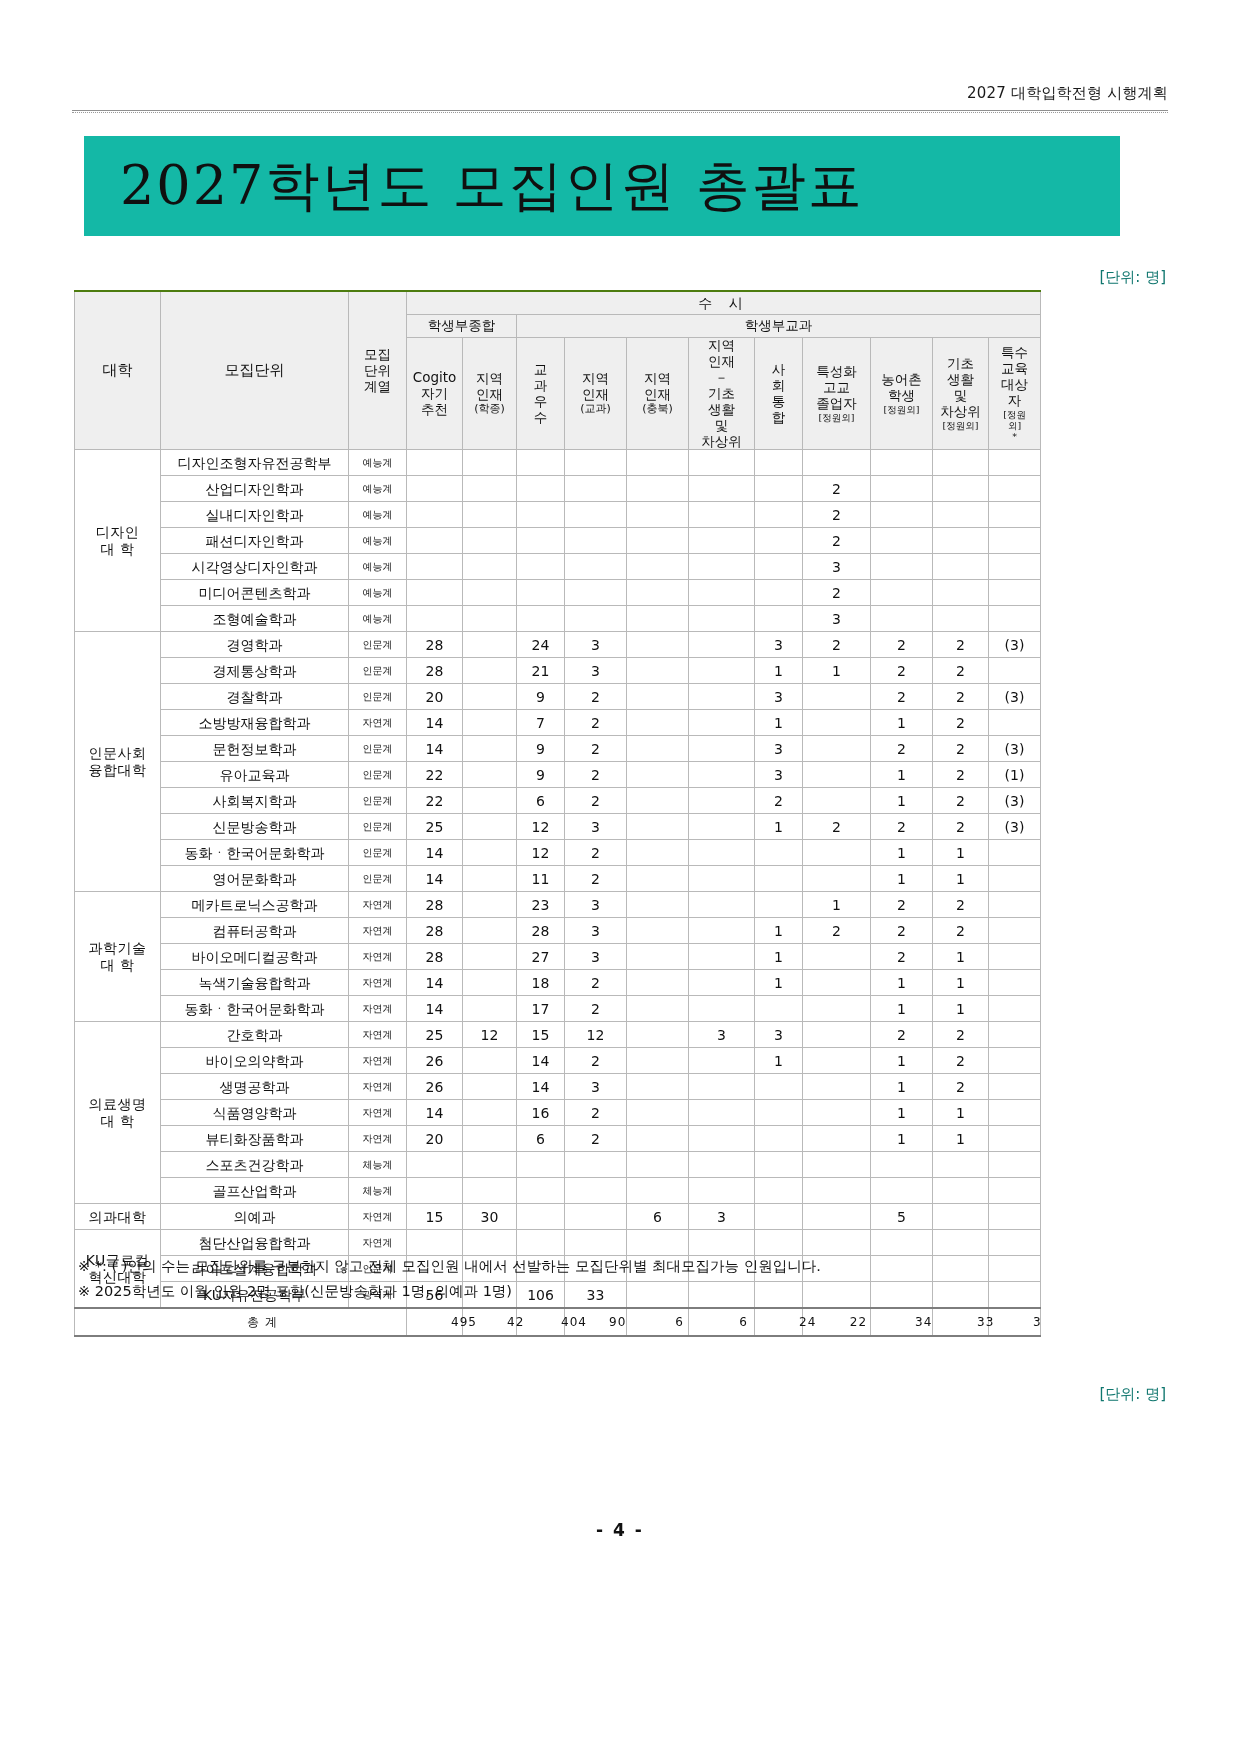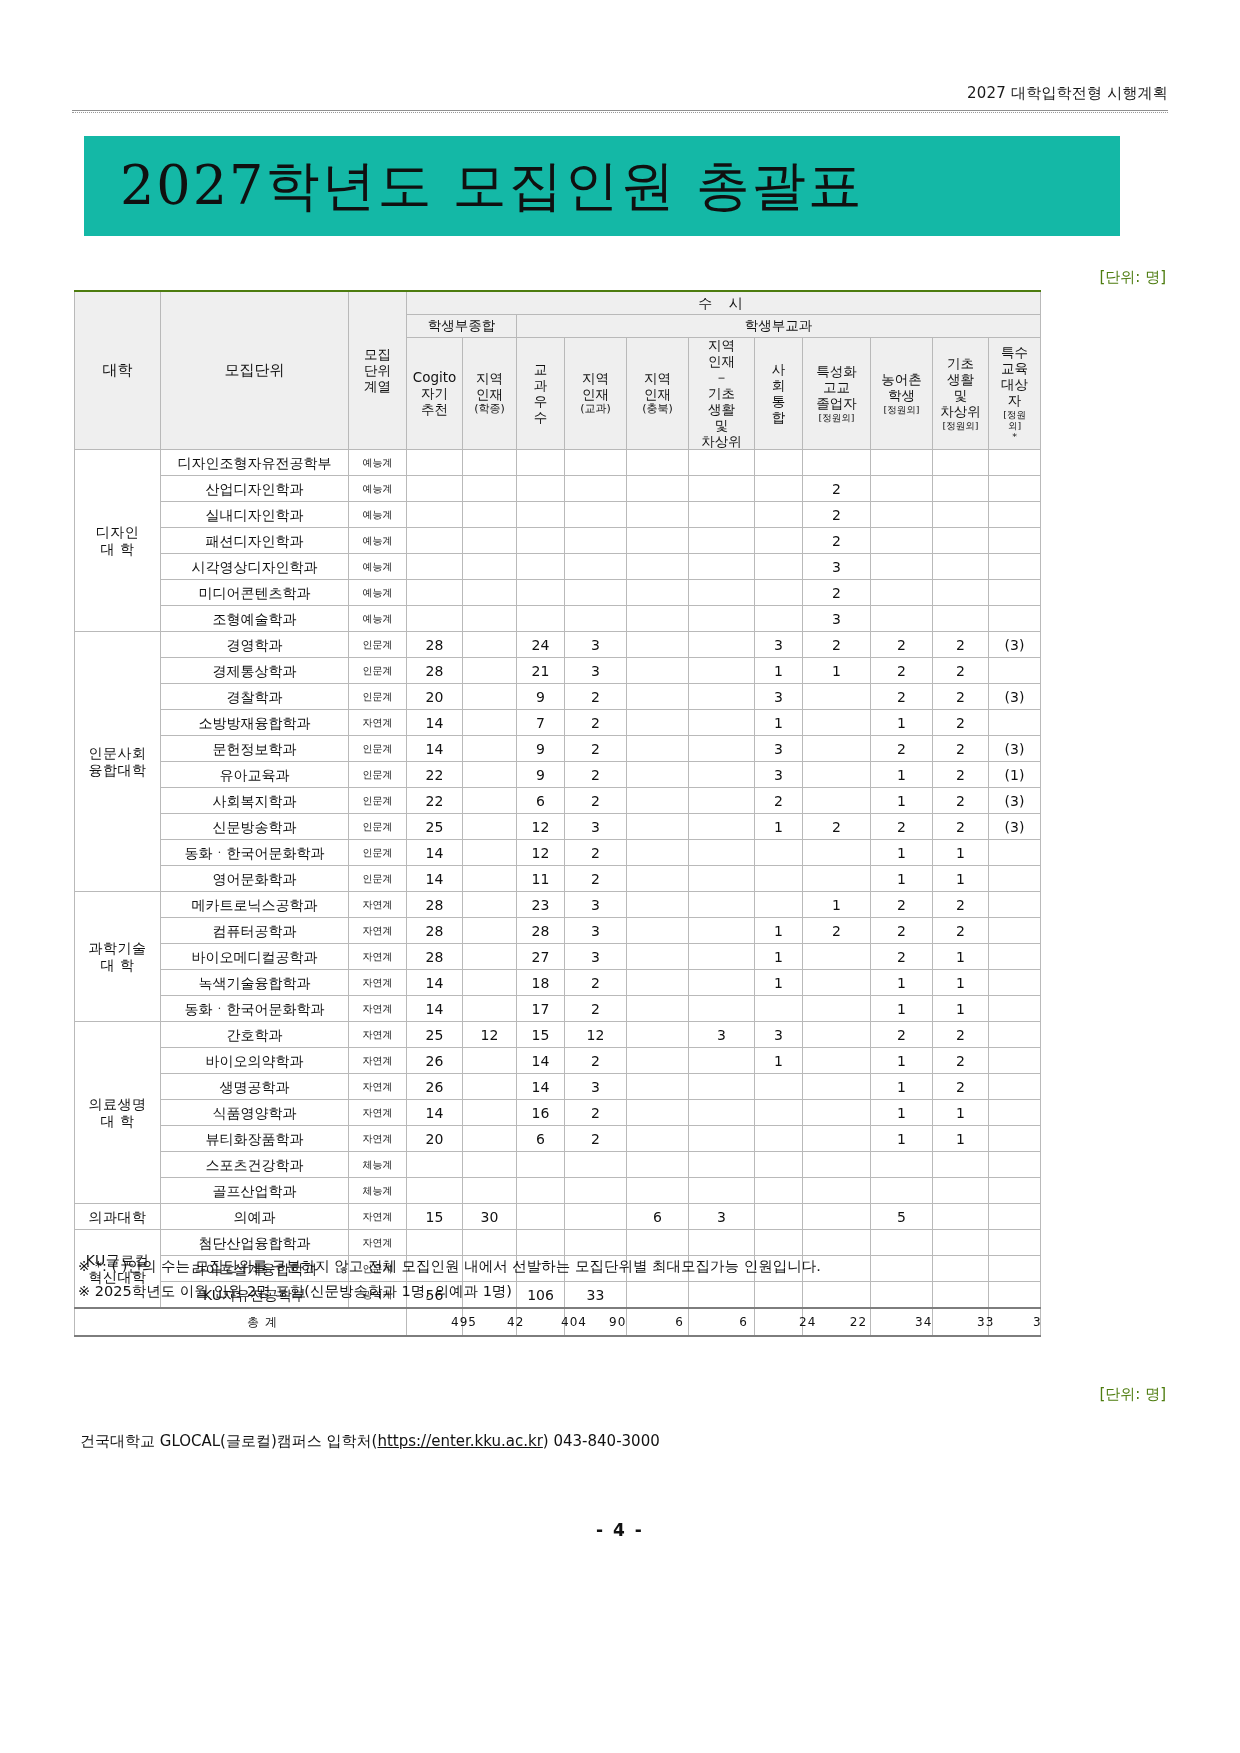--- a/index.html
+++ b/index.html
@@ -63,21 +63,21 @@
     color: #101010;
     padding-left: 36px;
     white-space: nowrap;
   }
 
   
   .unit-note {
     position: absolute;
     right: 74px;
     font-size: 15px;
-    color: #4d7c0f;
+    color: #0f766e;
     white-space: nowrap;
   }
   .unit-note.top { top: 268px; }
   .unit-note.bottom { top: 1385px; }
 
   
   .table-wrap {
     position: absolute;
     top: 290px;
     left: 74px;
@@ -756,19 +756,16 @@
     </table>
   </div>
 
   <div class="footnotes">
     <div>※ *: ( )안의 수는 모집단위를 구분하지 않고 전체 모집인원 내에서 선발하는 모집단위별 최대모집가능 인원입니다.</div>
     <div>※ 2025학년도 이월 인원 2명 포함(신문방송학과 1명, 의예과 1명)</div>
   </div>
 
   <div class="unit-note bottom">[단위: 명]</div>
 
-  <div class="footer-line">
-    <span>건국대학교 GLOCAL(글로컬)캠퍼스 입학처(</span><span class="link">https://enter.kku.ac.kr</span><span>) 043-840-3000</span>
-  </div>
 
   <div class="page-number">- 4 -</div>
 
 </div>
 
 </body></html>

